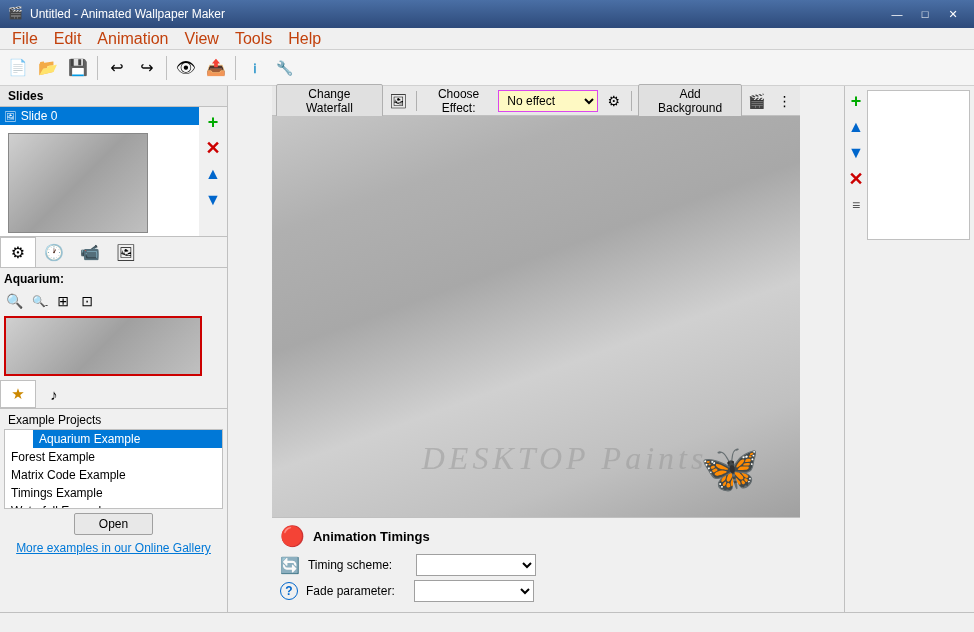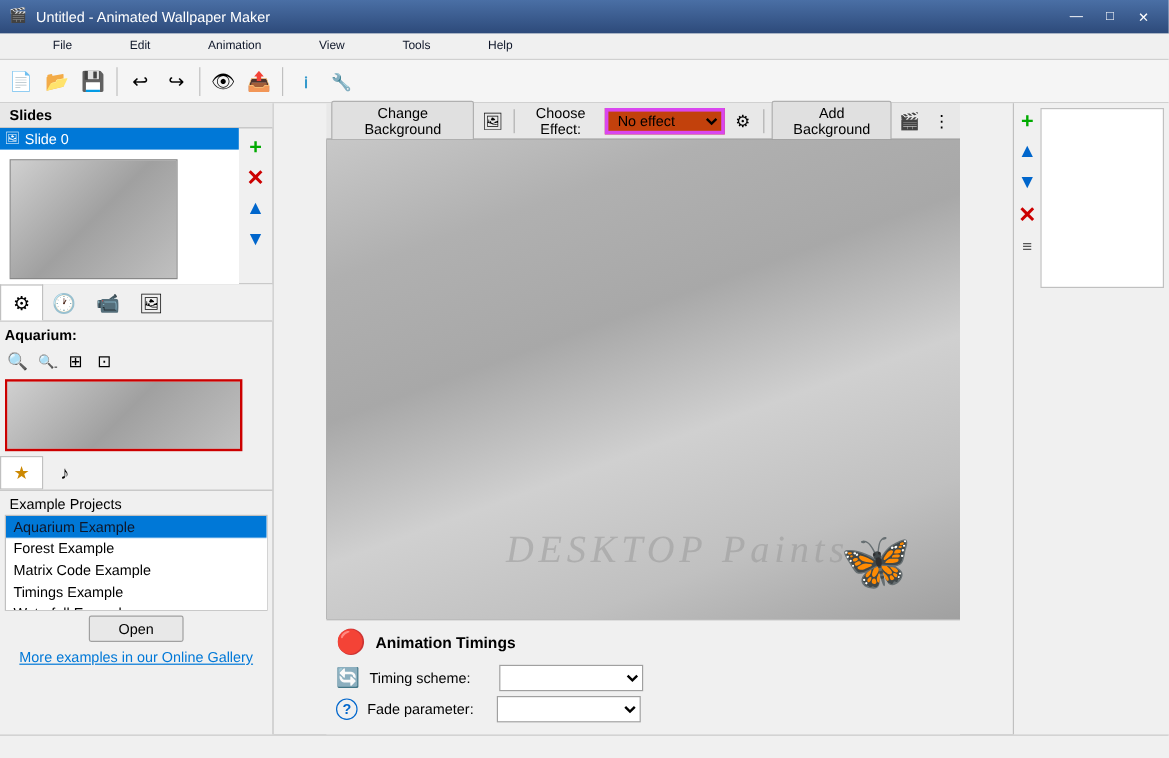--- a/index.html
+++ b/index.html
@@ -30,23 +30,22 @@
       background: #f0f0f0;
       height: 22px;
       display: flex;
       align-items: center;
       padding: 0 4px;
       border-bottom: 1px solid #d0d0d0;
     }
     .menubar-item {
       padding: 2px 8px;
       cursor: pointer;
-      font-size: 10px;
-      color: #0f172a;
-      margin-left: 32px;
+      font-size: 16px;
+      color: #c2410c;
     }
 
     
     .toolbar {
       background: #f5f5f5;
       height: 36px;
       display: flex;
       align-items: center;
       padding: 0 4px;
       border-bottom: 1px solid #d0d0d0;
@@ -177,21 +176,21 @@
       overflow-y: auto;
       border: 1px solid #c0c0c0;
       margin: 0 4px;
       background: white;
     }
     .example-item {
       padding: 2px 6px;
       cursor: pointer;
       font-size: 12px;
     }
-    .example-item.selected { background: #0078d7; color: #0f172a; }
+    .example-item.selected { background: #0078d7; color: #ffffff; margin-left: 28px; }
     .open-btn {
       display: block;
       margin: 4px auto;
       padding: 3px 24px;
       background: #e8e8e8;
       border: 1px solid #a0a0a0;
       cursor: pointer;
       font-size: 12px;
       border-radius: 2px;
     }
@@ -229,22 +228,22 @@
       border-radius: 2px;
       display: flex; align-items: center; gap: 4px;
     }
     .effect-select-wrap {
       display: flex; align-items: center; gap: 4px;
     }
     .effect-label { font-size: 12px; text-align: center; }
     .effect-select {
       height: 22px;
       font-size: 12px;
-      border: 3px solid #d946ef;
-      background: #c2410c;
+      border: 1px solid #d946ef;
+      background: #fef9c3;
       padding: 0 4px;
       min-width: 100px;
     }
     .editor-icon-btn {
       width: 24px; height: 24px;
       display: flex; align-items: center; justify-content: center;
       background: transparent; border: 1px solid transparent; cursor: pointer;
       font-size: 14px; border-radius: 2px;
     }
     .editor-sep { width: 1px; height: 20px; background: #b0b0b0; margin: 0 2px; }
@@ -465,21 +464,21 @@
       <button class="open-btn">Open</button>
       <span class="gallery-link">More examples in our Online Gallery</span>
     </div>
 
   </div>
 
   <div class="center-panel">
 
     <div class="editor-toolbar">
       <button class="editor-btn">
-        <span>Change Background</span>
+        <span>Change Waterfall</span>
       </button>
       <button class="editor-icon-btn">🖼</button>
       <div class="editor-sep"></div>
       <div class="effect-select-wrap">
         <span class="effect-label">Choose Effect:</span>
         <select class="effect-select">
           <option>No effect</option>
           <option>Fade</option>
           <option>Wipe</option>
           <option>Zoom</option>

